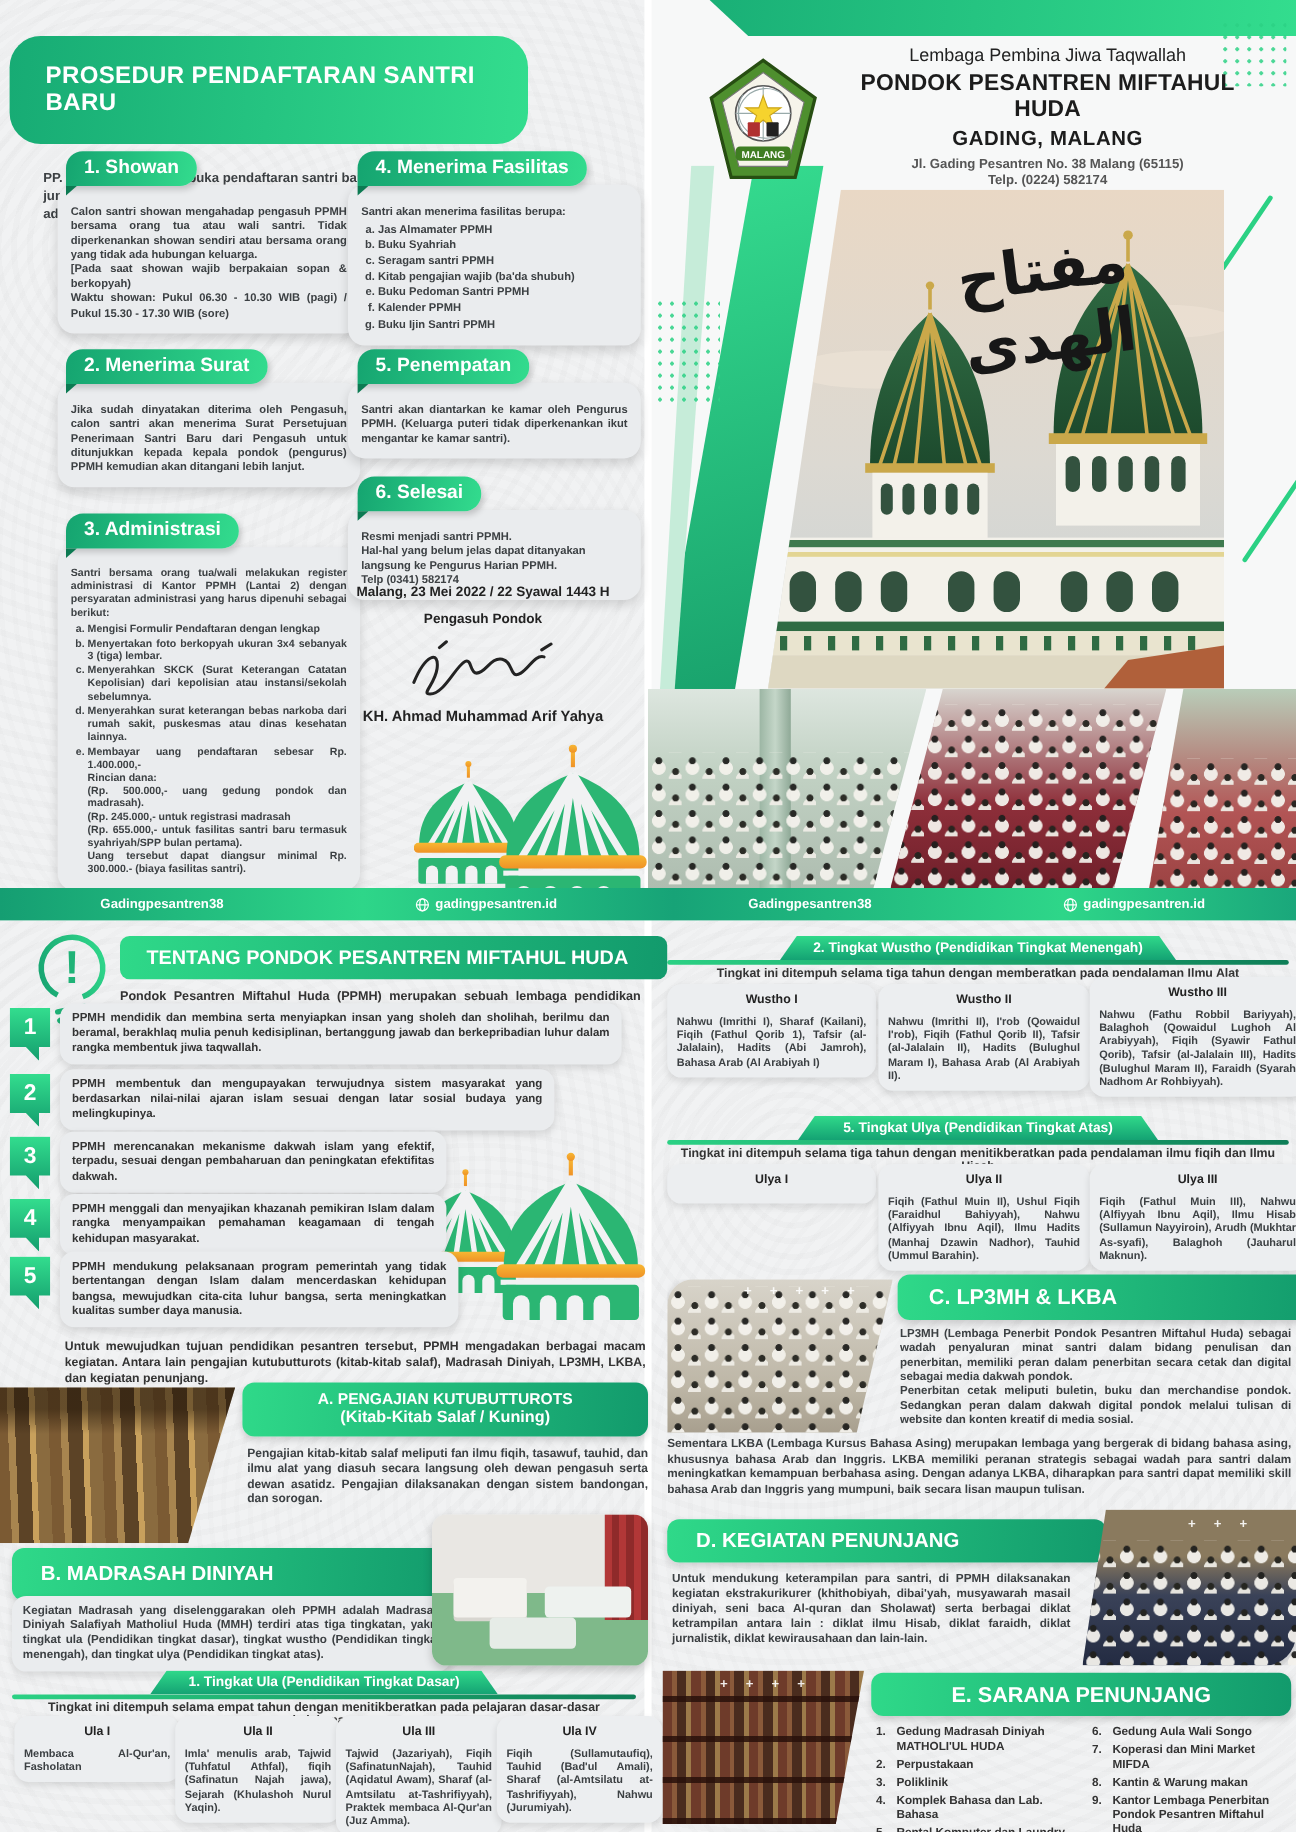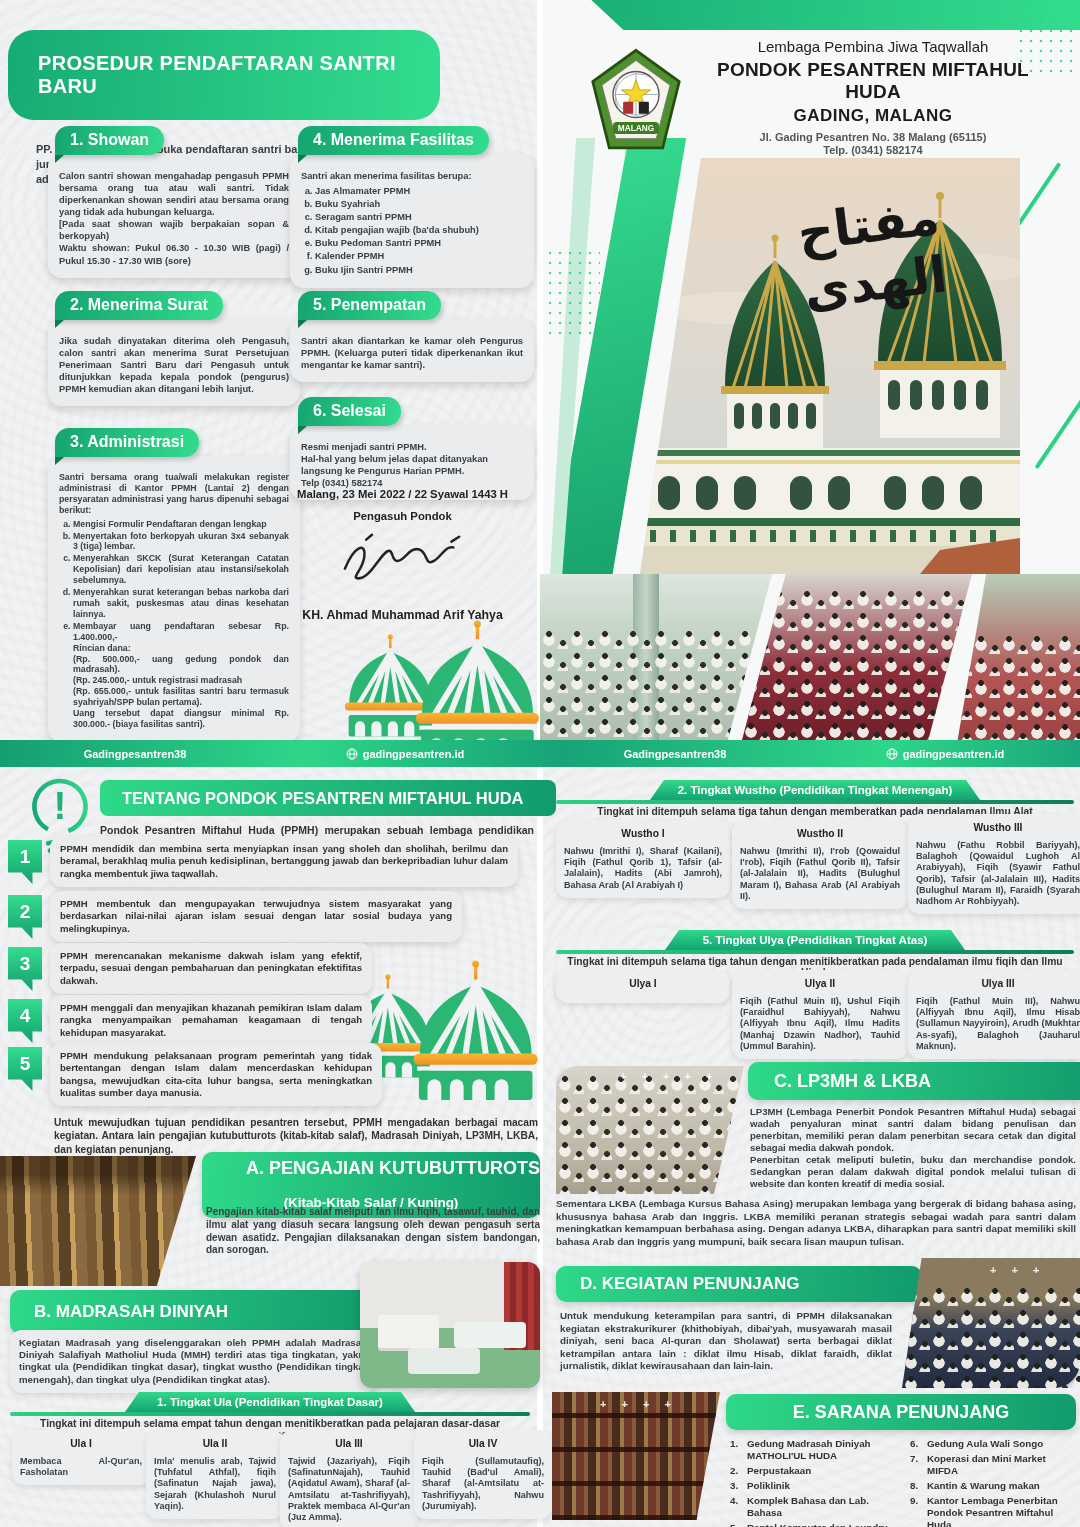--- a/index.html
+++ b/index.html
@@ -127,42 +127,42 @@
   #d-photo{left:902px;top:1258px;width:178px;height:130px;clip-path:polygon(11% 0,100% 0,100% 100%,0 100%);
     border-radius:0 0 26px 0;background:linear-gradient(180deg,#8a7a5e 0 30%,#3a4258 55%,#232b42);}
   #e-photo{left:552px;top:1392px;width:168px;height:128px;clip-path:polygon(0 0,100% 0,86% 100%,0 100%);
     background:
       repeating-linear-gradient(0deg,rgba(40,16,10,.85) 0 5px,rgba(0,0,0,0) 5px 34px),
       repeating-linear-gradient(90deg,#6e3b2a 0 8px,#8a5a3a 8px 12px,#4a2c1e 12px 20px,#9c7a4a 20px 24px);}
   .plusrow{position:absolute;z-index:3;color:#ffffff;opacity:.9;font-size:11px;font-weight:bold;letter-spacing:6px;}
 
   
   #a-header{left:202px;top:1152px;width:338px;padding:7px 0 8px;text-align:center;z-index:2;}
-  #a-header .l1{font-size:18px;line-height:1.1;text-align:right;}
-  #a-header .l2{font-size:13.5px;line-height:1.15;margin-top:16px;}
+  #a-header .l1{font-size:13px;line-height:1.1;}
+  #a-header .l2{font-size:13.5px;line-height:1.15;}
   #a-body{left:206px;top:1206px;width:334px;font-size:10px;}
   #b-header{left:10px;top:1290px;width:348px;height:44px;display:flex;align-items:center;padding-left:24px;font-size:17px;z-index:2;}
   #b-body{left:10px;top:1330px;width:348px;border-radius:12px;background:#eaecee;box-shadow:0 3px 6px rgba(0,0,0,.1);
     padding:7px 9px;font-size:9.7px;}
   #c-header{left:748px;top:1062px;width:328px;height:38px;display:flex;align-items:center;padding-left:26px;font-size:18px;z-index:2;}
   #c-body1{left:750px;top:1106px;width:326px;font-size:9.6px;line-height:1.26;}
   #c-body2{left:556px;top:1198px;width:520px;}
   #d-header{left:556px;top:1266px;width:342px;height:36px;display:flex;align-items:center;padding-left:24px;font-size:17px;z-index:2;}
   #d-body{left:560px;top:1310px;width:332px;}
   #e-header{left:726px;top:1394px;width:350px;height:36px;display:flex;align-items:center;justify-content:center;font-size:18px;z-index:2;}
   #e-lists{left:730px;top:1438px;width:348px;display:flex;gap:12px;z-index:2;}
   #e-lists .ecol{flex:1;}
   .erow{display:flex;gap:4px;font-size:9.8px;font-weight:bold;color:#333;line-height:1.22;margin-bottom:3px;}
   .erow .enum{min-width:13px;}
 
   
   #closing{left:285px;top:488px;width:235px;text-align:center;z-index:2;}
   #closing .dt{font-size:11.3px;font-weight:bold;color:#222;}
   #closing .rl{font-size:11.3px;font-weight:bold;color:#222;margin-top:10px;}
-  #closing .nm{font-size:12.3px;font-weight:bold;color:#222;margin-top:18px;}
+  #closing .nm{font-size:12.3px;font-weight:bold;color:#222;margin-top:0;}
   #sig{margin:6px auto 0;display:block;}
 
   
   #bulb{left:28px;top:772px;width:64px;height:104px;z-index:2;}
   .dome-ill{position:absolute;z-index:1;}
 </style>
 </head>
 <body>
 
 <div class="poster">
@@ -295,21 +295,21 @@
     <rect x="53" y="58" width="11" height="13" rx="1" fill="#222222"></rect>
     <rect x="25" y="80" width="50" height="13" rx="4" fill="#3f7d22"></rect>
     <text x="50" y="90" font-size="9" font-weight="bold" fill="#ffffff" text-anchor="middle">MALANG</text>
   </svg>
 
   <div class="abs" id="masthead">
     <div class="tag">Lembaga Pembina Jiwa Taqwallah</div>
     <div class="nm">PONDOK PESANTREN MIFTAHUL HUDA</div>
     <div class="ct">GADING, MALANG</div>
     <div class="ad">Jl. Gading Pesantren No. 38 Malang (65115)</div>
-    <div class="ph">Telp. (0341) 582174</div>
+    <div class="ph">Telp. (0224) 582174</div>
   </div>
 
   <svg class="abs" id="mosque" viewBox="0 0 380 416" preserveAspectRatio="none">
     <defs>
       <linearGradient id="skyg" x1="0" y1="0" x2="0" y2="1">
         <stop offset="0" stop-color="#e9d8c5"></stop>
           <stop offset=".55" stop-color="#dcd9d2"></stop>
           <stop offset="1" stop-color="#c9d3d7"></stop>
       </linearGradient>
       <linearGradient id="dgrad" x1="0" y1="0" x2="0" y2="1">

